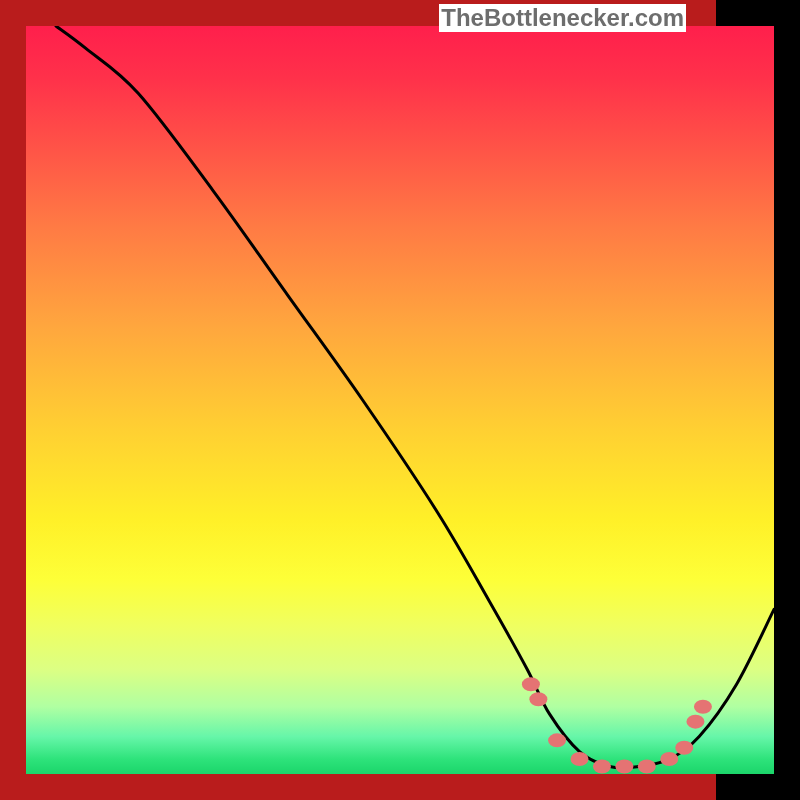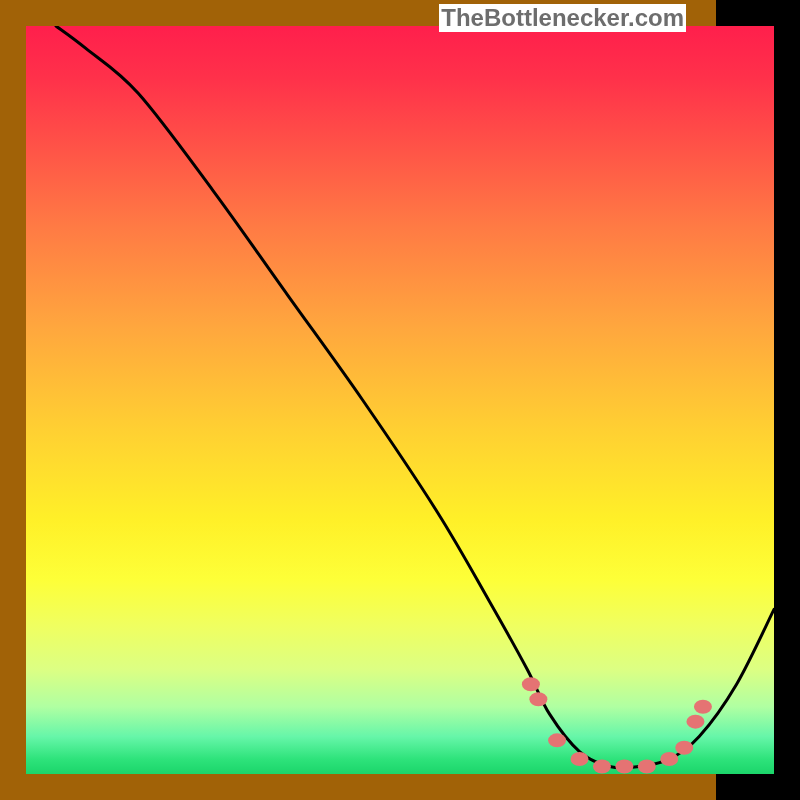--- a/index.html
+++ b/index.html
@@ -1,16 +1,16 @@
 <!DOCTYPE html>
 <html><head>
 <meta charset="utf-8">
 <style>
 html,body{margin:0;padding:0;width:800px;height:800px;overflow:hidden;background:#000}
-.frame{position:absolute;width:716px;height:800px;background:#a16207}
+.frame{position:absolute;width:716px;height:800px;background:#b91c1c}
 .plot{position:absolute;left:26px;top:26px;width:748px;height:748px;overflow:hidden}
 .gradient{position:absolute;inset:0;background:linear-gradient(to bottom,
   #ff1f4c 0%,
   #ff314a 7%,
   #ff5647 17%,
   #ff7b44 27%,
   #ffa63e 40%,
   #ffd032 54%,
   #fff028 66%,
   #fdff38 74%,

